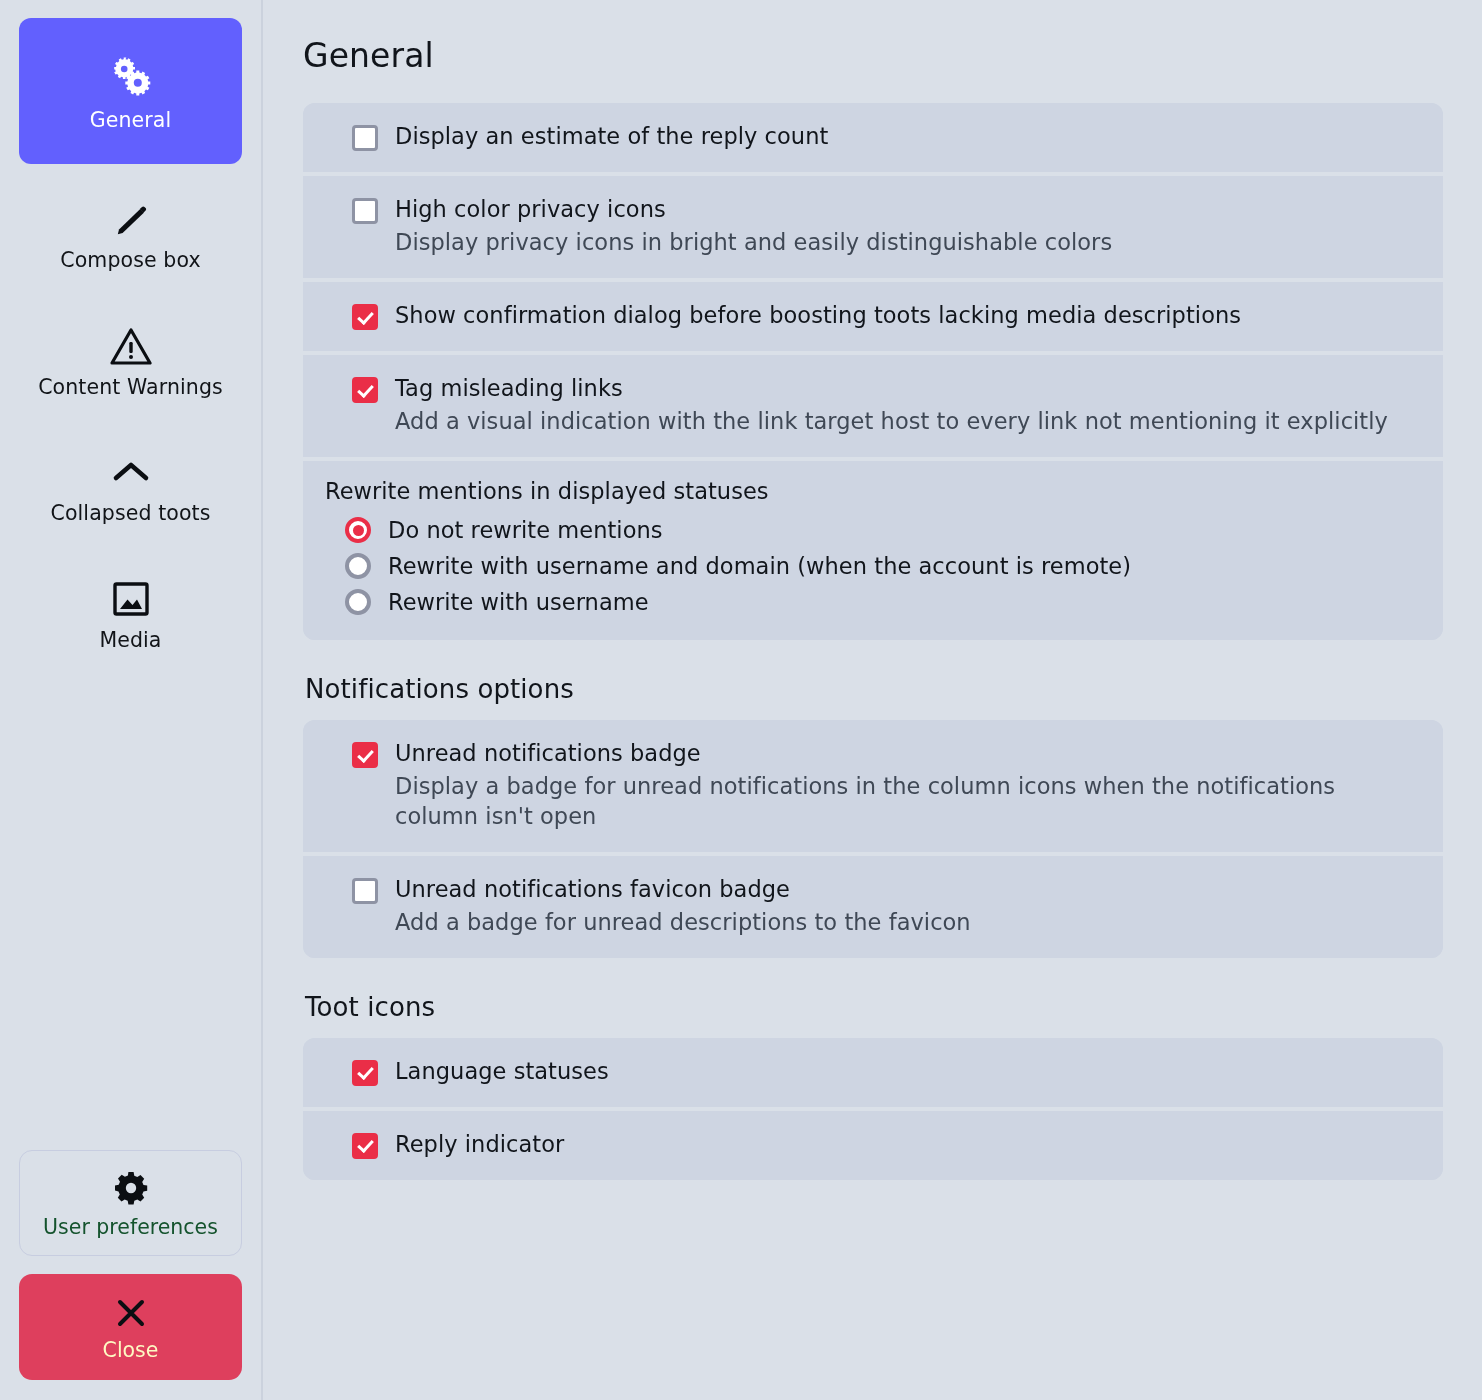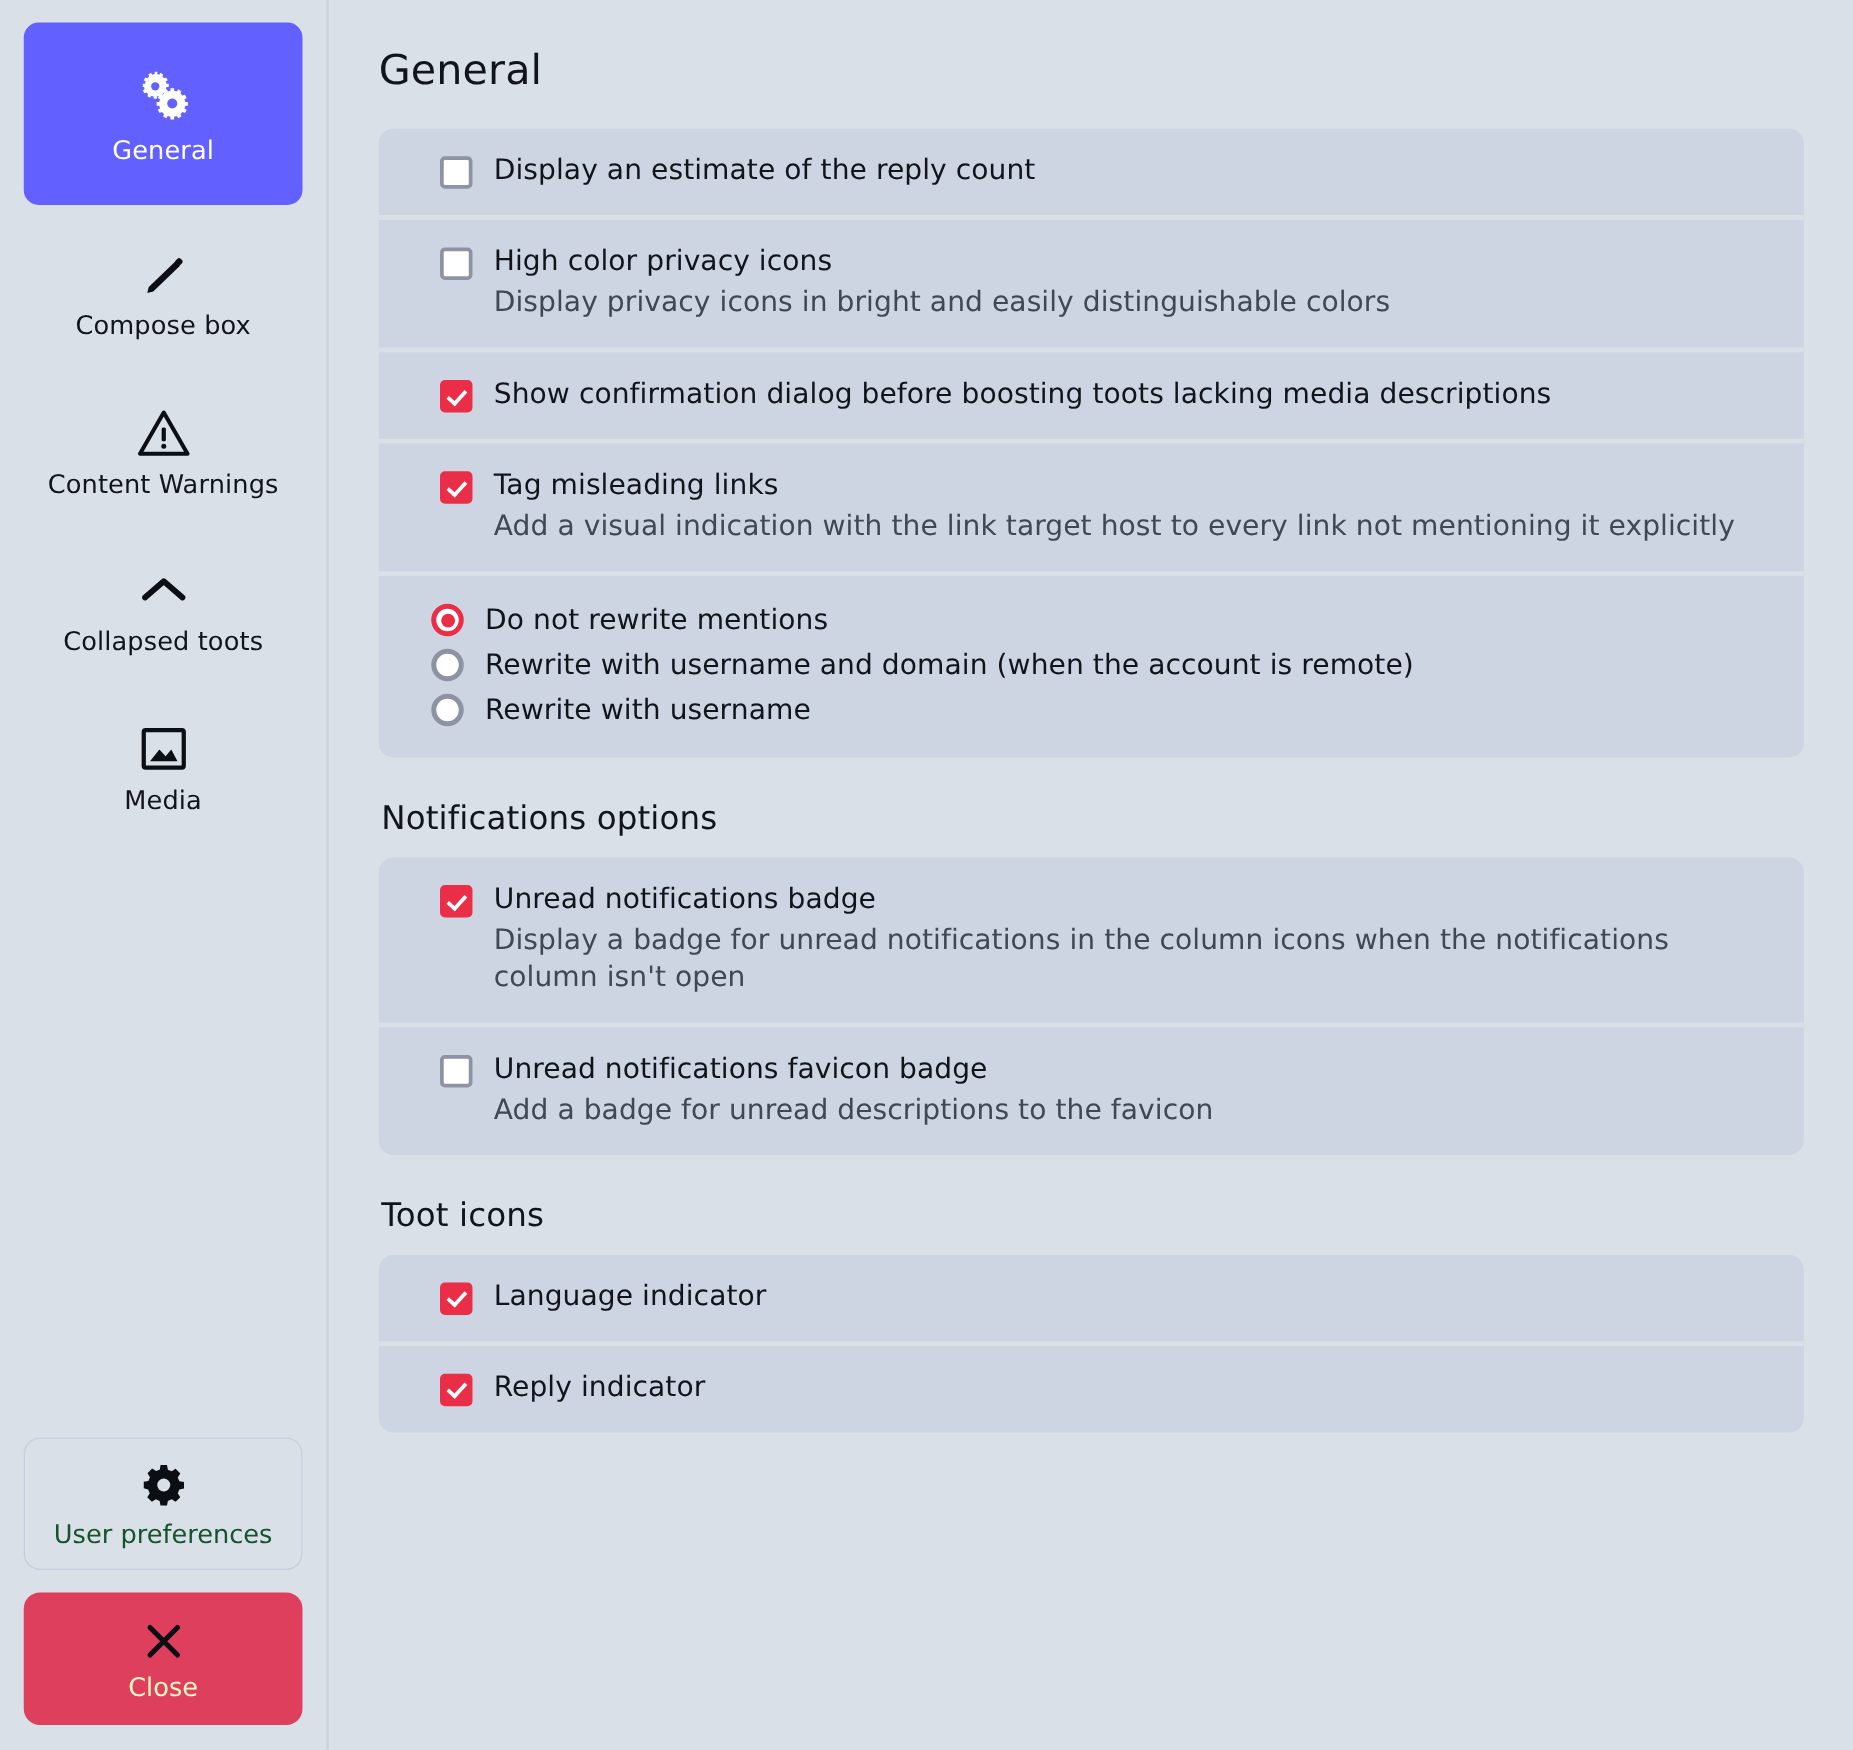--- a/index.html
+++ b/index.html
@@ -333,20 +333,21 @@
         <div class="opt-line">
           <span class="cbx checked"></span>
           <span class="opt-texts">
             <div class="opt-title">Tag misleading links</div>
             <div class="opt-desc">Add a visual indication with the link target host to every link not mentioning it explicitly</div>
           </span>
         </div>
       </div>
 
       <div class="row" style="padding-left:22px;padding-top:17px;padding-bottom:20px;">
+        <div class="radio-group-label">Rewrite mentions in displayed statuses</div>
         <div class="radio-row-wrap">
           <div class="radio-row">
             <span class="rdo selected"></span>
             <span class="radio-label">Do not rewrite mentions</span>
           </div>
           <div class="radio-row">
             <span class="rdo"></span>
             <span class="radio-label">Rewrite with username and domain (when the account is remote)</span>
           </div>
           <div class="radio-row">
@@ -381,21 +382,21 @@
       </div>
     </section>
 
     <h2 class="section-heading">Toot icons</h2>
 
     <section class="card">
       <div class="row">
         <div class="opt-line">
           <span class="cbx checked"></span>
           <span class="opt-texts">
-            <div class="opt-title">Language indicator</div>
+            <div class="opt-title">Language statuses</div>
           </span>
         </div>
       </div>
       <div class="row">
         <div class="opt-line">
           <span class="cbx checked"></span>
           <span class="opt-texts">
             <div class="opt-title">Reply indicator</div>
           </span>
         </div>

